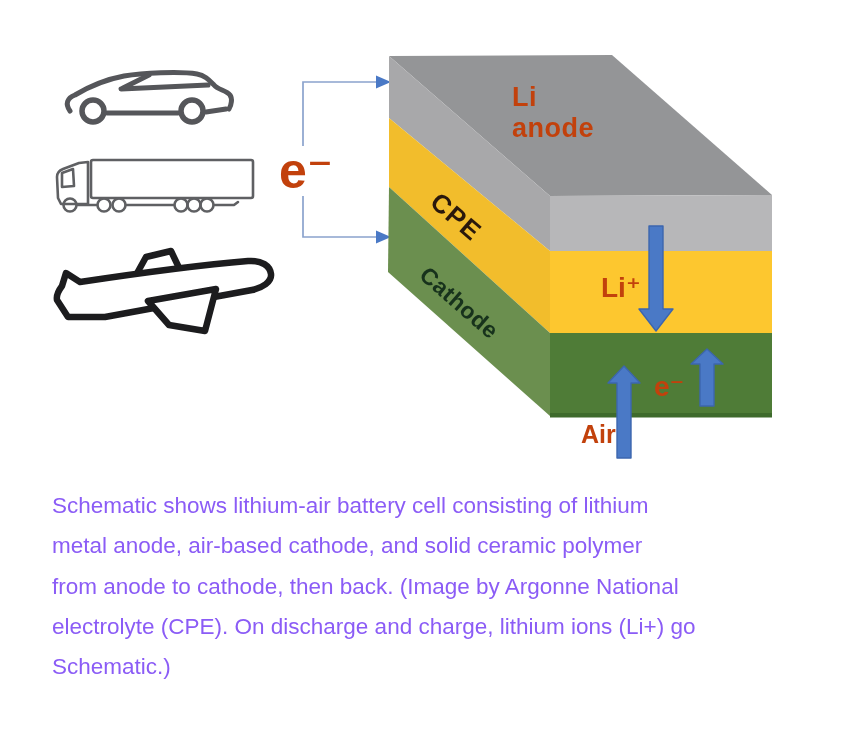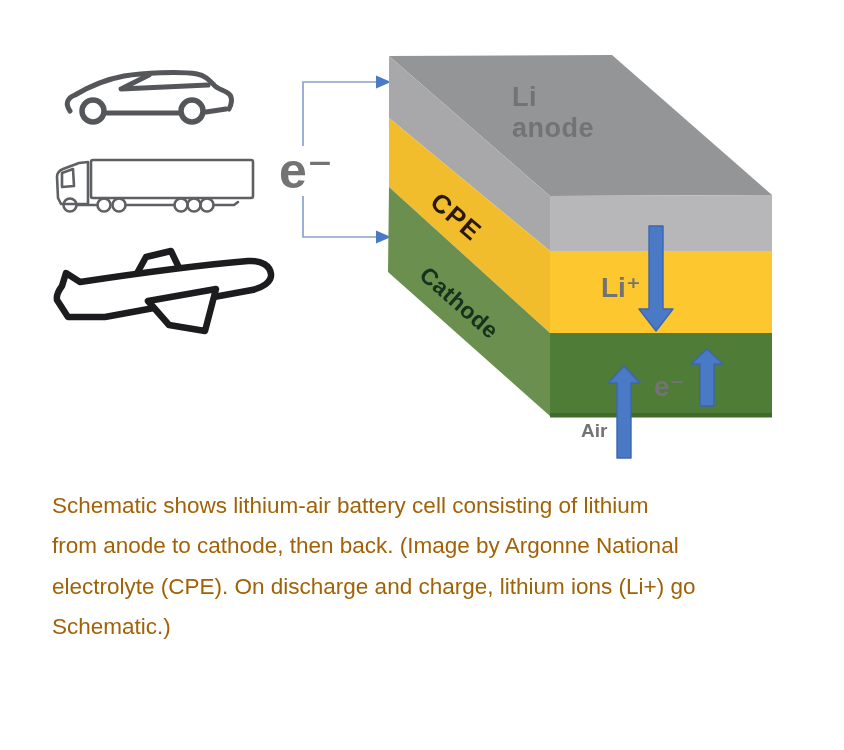--- a/index.html
+++ b/index.html
@@ -1,32 +1,32 @@
 <!DOCTYPE html>
 <html><head>
 <meta charset="utf-8">
 <style>
   html,body{margin:0;padding:0;background:#fff;}
   .page{position:relative;width:844px;height:750px;background:#ffffff;overflow:hidden;
         font-family:"Liberation Sans","DejaVu Sans",sans-serif;}
   .figure{position:absolute;left:0;top:0;width:844px;height:480px;}
   .figure svg{position:absolute;left:0;top:0;}
-  .lbl{position:absolute;font-weight:700;color:#737373;white-space:pre-line;}
+  .lbl{position:absolute;font-weight:700;color:#c2410c;white-space:pre-line;}
   .lbl-e-ext{left:306px;top:171px;transform:translate(-50%,-50%);font-size:50px;
              background:#ffffff;padding:0 5px;line-height:1;}
   .lbl-anode{left:512px;top:82px;font-size:27px;line-height:31px;letter-spacing:.5px;}
   .lbl-cpe{left:456px;top:217px;transform:translate(-50%,-50%) rotate(41deg);
            font-size:26px;letter-spacing:1.5px;color:#2a180c;}
   .lbl-cathode{left:459px;top:303px;transform:translate(-50%,-50%) rotate(41deg);
            font-size:23px;letter-spacing:.5px;color:#17321c;}
   .lbl-li{left:601px;top:271px;font-size:28px;}
   .lbl-e-int{left:654px;top:370px;font-size:28px;}
-  .lbl-air{left:581px;top:420px;font-size:19px;}
+  .lbl-air{left:581px;top:420px;font-size:25px;}
   .caption{position:absolute;left:52px;top:486px;width:740px;
-           font-size:22.5px;line-height:40.3px;color:#a16207;font-weight:400;}
+           font-size:22.5px;line-height:40.3px;color:#8b5cf6;font-weight:400;}
 </style>
 </head>
 <body>
 
 <div class="page">
   <div class="figure">
 
     <svg width="844" height="480" viewBox="0 0 844 480">
 
       <g fill="none" stroke="#55565a" stroke-width="5" stroke-linecap="round" stroke-linejoin="round">
@@ -89,17 +89,18 @@
 anode</div>
     <div class="lbl lbl-cpe">CPE</div>
     <div class="lbl lbl-cathode">Cathode</div>
     <div class="lbl lbl-li">Li⁺</div>
     <div class="lbl lbl-e-int">e⁻</div>
     <div class="lbl lbl-air">Air</div>
   </div>
 
   <div class="caption">
     <div>Schematic shows lithium-air battery cell consisting of lithium</div>
+    <div>metal anode, air-based cathode, and solid ceramic polymer</div>
     <div>from anode to cathode, then back. (Image by Argonne National</div>
     <div>electrolyte (CPE). On discharge and charge, lithium ions (Li+) go</div>
     <div>Schematic.)</div>
   </div>
 </div>
 
 </body></html>

